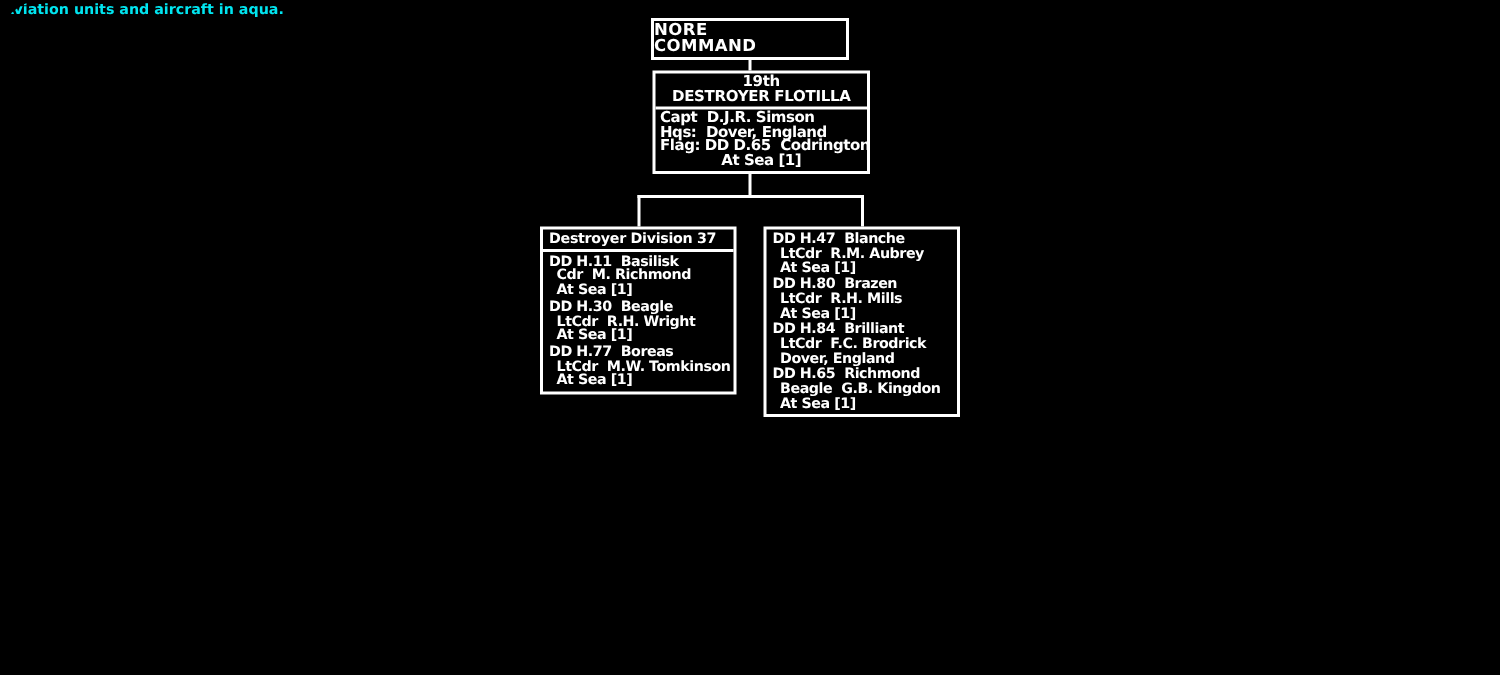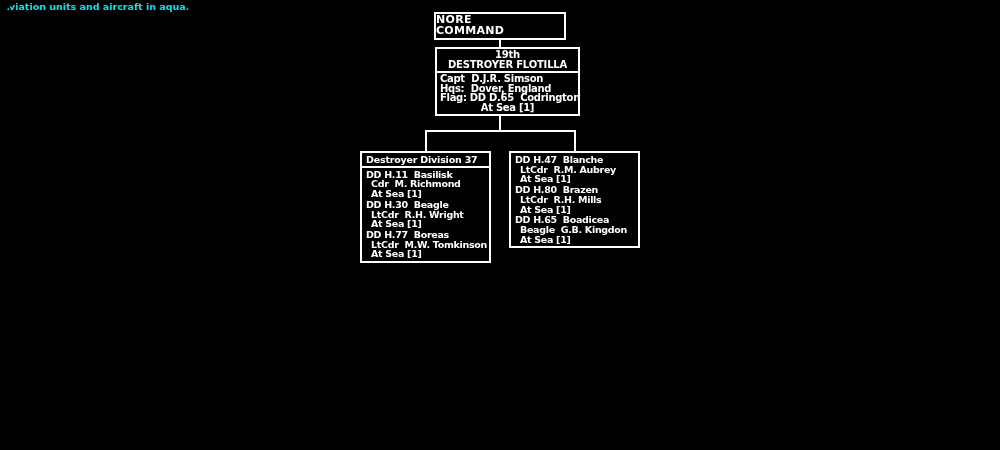--- a/index.html
+++ b/index.html
@@ -155,21 +155,26 @@
         <div class="ship-name">DD H.47  Blanche</div>
         <div class="ship-sub">LtCdr  R.M. Aubrey</div>
         <div class="ship-sub">At Sea [1]</div>
       </div>
       <div class="ship">
         <div class="ship-name">DD H.80  Brazen</div>
         <div class="ship-sub">LtCdr  R.H. Mills</div>
         <div class="ship-sub">At Sea [1]</div>
       </div>
       <div class="ship">
-        <div class="ship-name">DD H.65  Boadicea</div>
+        <div class="ship-name">DD H.84  Brilliant</div>
+        <div class="ship-sub">LtCdr  F.C. Brodrick</div>
+        <div class="ship-sub">Dover, England</div>
+      </div>
+      <div class="ship">
+        <div class="ship-name">DD H.65  Richmond</div>
         <div class="ship-sub">Beagle  G.B. Kingdon</div>
         <div class="ship-sub">At Sea [1]</div>
       </div>
     </div>
   </div>
 
 
 </div>
 
 </body></html>

